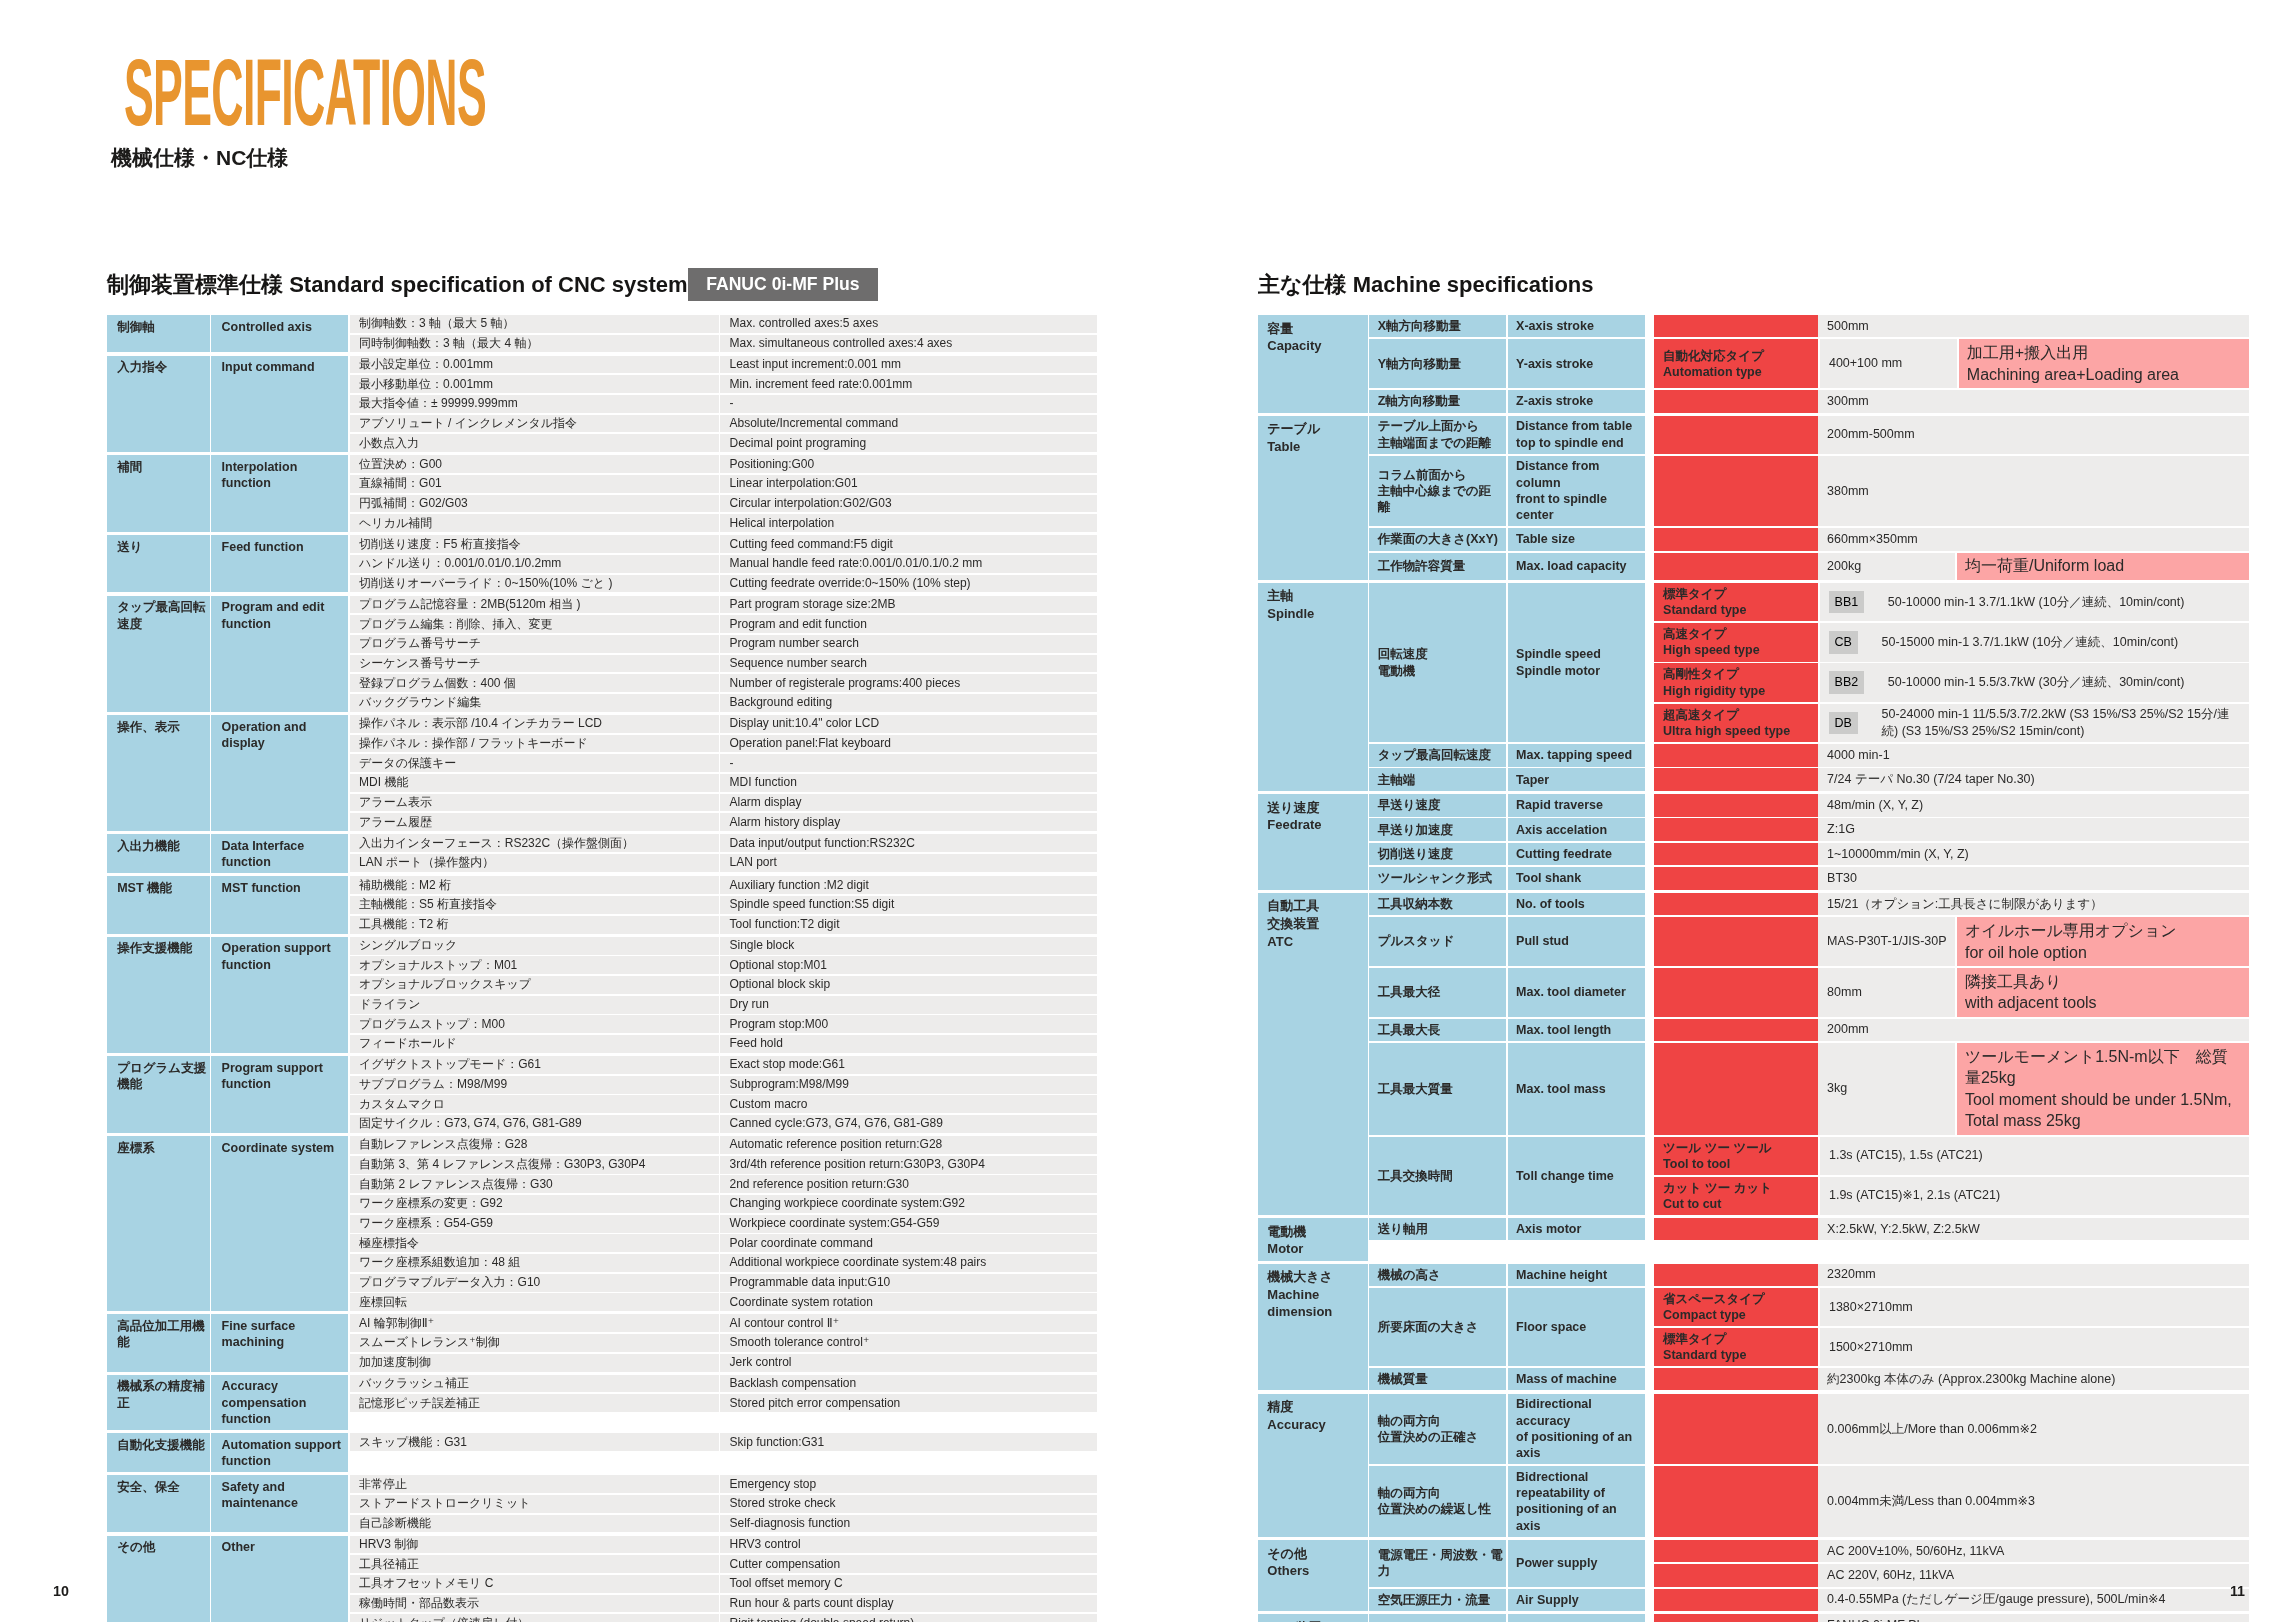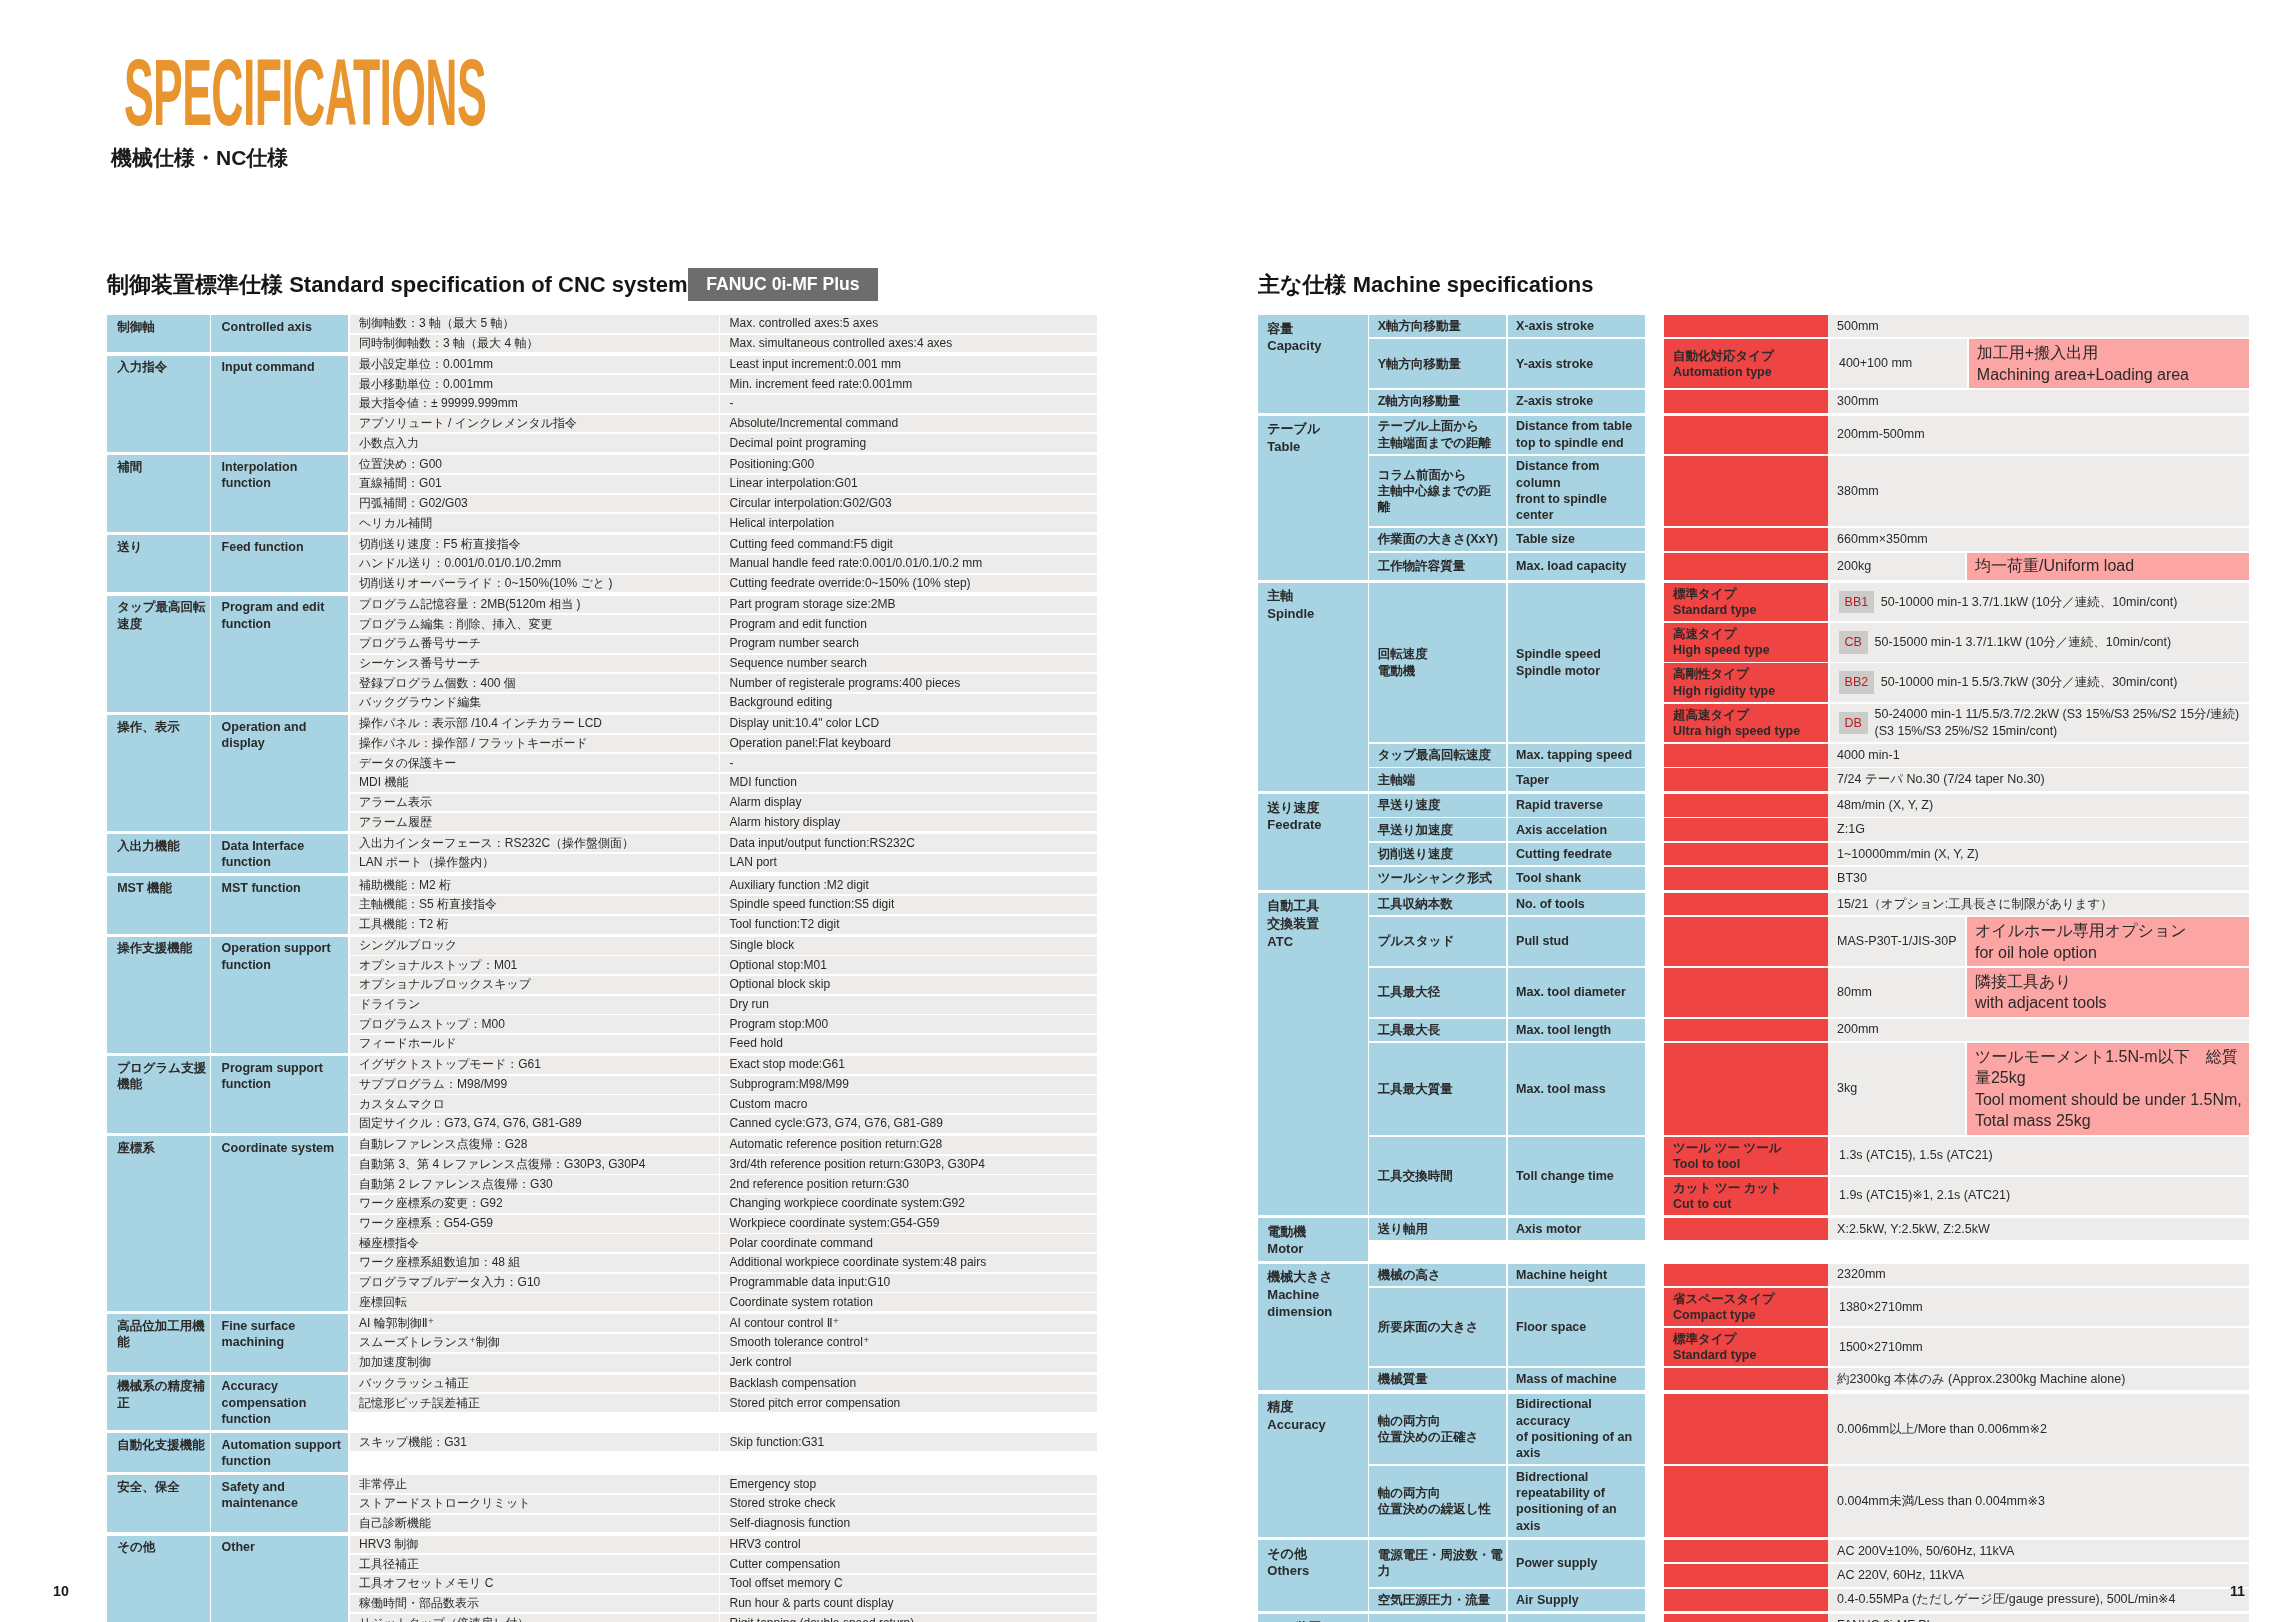--- a/index.html
+++ b/index.html
@@ -39,34 +39,34 @@
 
   
   .rblock{display:flex;margin-bottom:3.2px;}
   .rcat{width:110px;background:#A8D3E3;margin-right:1.4px;padding:4.6px 2.8px 2.8px 9.3px;
         font-size:13px;font-weight:700;box-sizing:border-box;line-height:1.35;white-space:pre-line;}
   .rrows{flex:1;display:flex;flex-direction:column;}
   .rrow{display:flex;margin-bottom:1.9px;}
   .rrow:last-child{margin-bottom:0;}
   .rjp{width:137px;background:#A8D3E3;margin-right:1.4px;display:flex;align-items:center;
         padding:2.8px 3.7px 2.8px 8.3px;font-size:12.5px;font-weight:700;box-sizing:border-box;line-height:1.3;white-space:pre-line;}
-  .ren{width:137px;background:#A8D3E3;margin-right:19px;display:flex;align-items:center;
+  .ren{width:137px;background:#A8D3E3;margin-right:9px;display:flex;align-items:center;
         padding:2.8px 3.7px 2.8px 8.3px;font-size:12.5px;font-weight:700;box-sizing:border-box;line-height:1.3;white-space:pre-line;}
   .rbody{flex:1;display:flex;flex-direction:column;}
   .rsub{display:flex;flex:1;margin-bottom:1.9px;min-height:19.4px;}
   .rsub:last-child{margin-bottom:0;}
   .rtype{width:164px;background:#ef4444;display:flex;align-items:center;
         padding:2.8px 3.7px 2.8px 9.3px;font-size:12.5px;font-weight:700;box-sizing:border-box;line-height:1.3;white-space:pre-line;}
   .rtype.filled{margin-right:1.9px;}
   .rvalue{flex:1;background:#EDECEB;display:flex;align-items:center;
         padding:2.8px 7.4px 2.8px 9.3px;font-size:12.5px;box-sizing:border-box;line-height:1.35;white-space:pre-line;}
   .rvalue.with-note{flex:none;width:137px;margin-right:1.9px;}
   .rnote{flex:1;background:#fca5a5;display:flex;align-items:center;
         padding:2.8px 6.5px 2.8px 8.3px;font-size:16px;box-sizing:border-box;line-height:1.35;white-space:pre-line;}
-  .badge-chip{background:#CBCBCA;color:#b91c1c;padding:2.8px 5.6px;margin-right:7px;
+  .badge-chip{background:#CBCBCA;color:#000000;padding:2.8px 5.6px;margin-right:24px;
         font-size:12.5px;flex:none;}
 
   
   .fnotes{margin-top:15.7px;}
   .fnote{display:flex;margin-bottom:6.5px;font-size:12.5px;line-height:1.5;}
   .fnote .m{width:34px;flex:none;}
   .fnote .t{flex:1;white-space:pre-line;}
 
   .page-no{position:absolute;bottom:24px;font-size:14.3px;font-weight:700;color:#1c1b1a;}
   .page-no.left{left:53px;}

